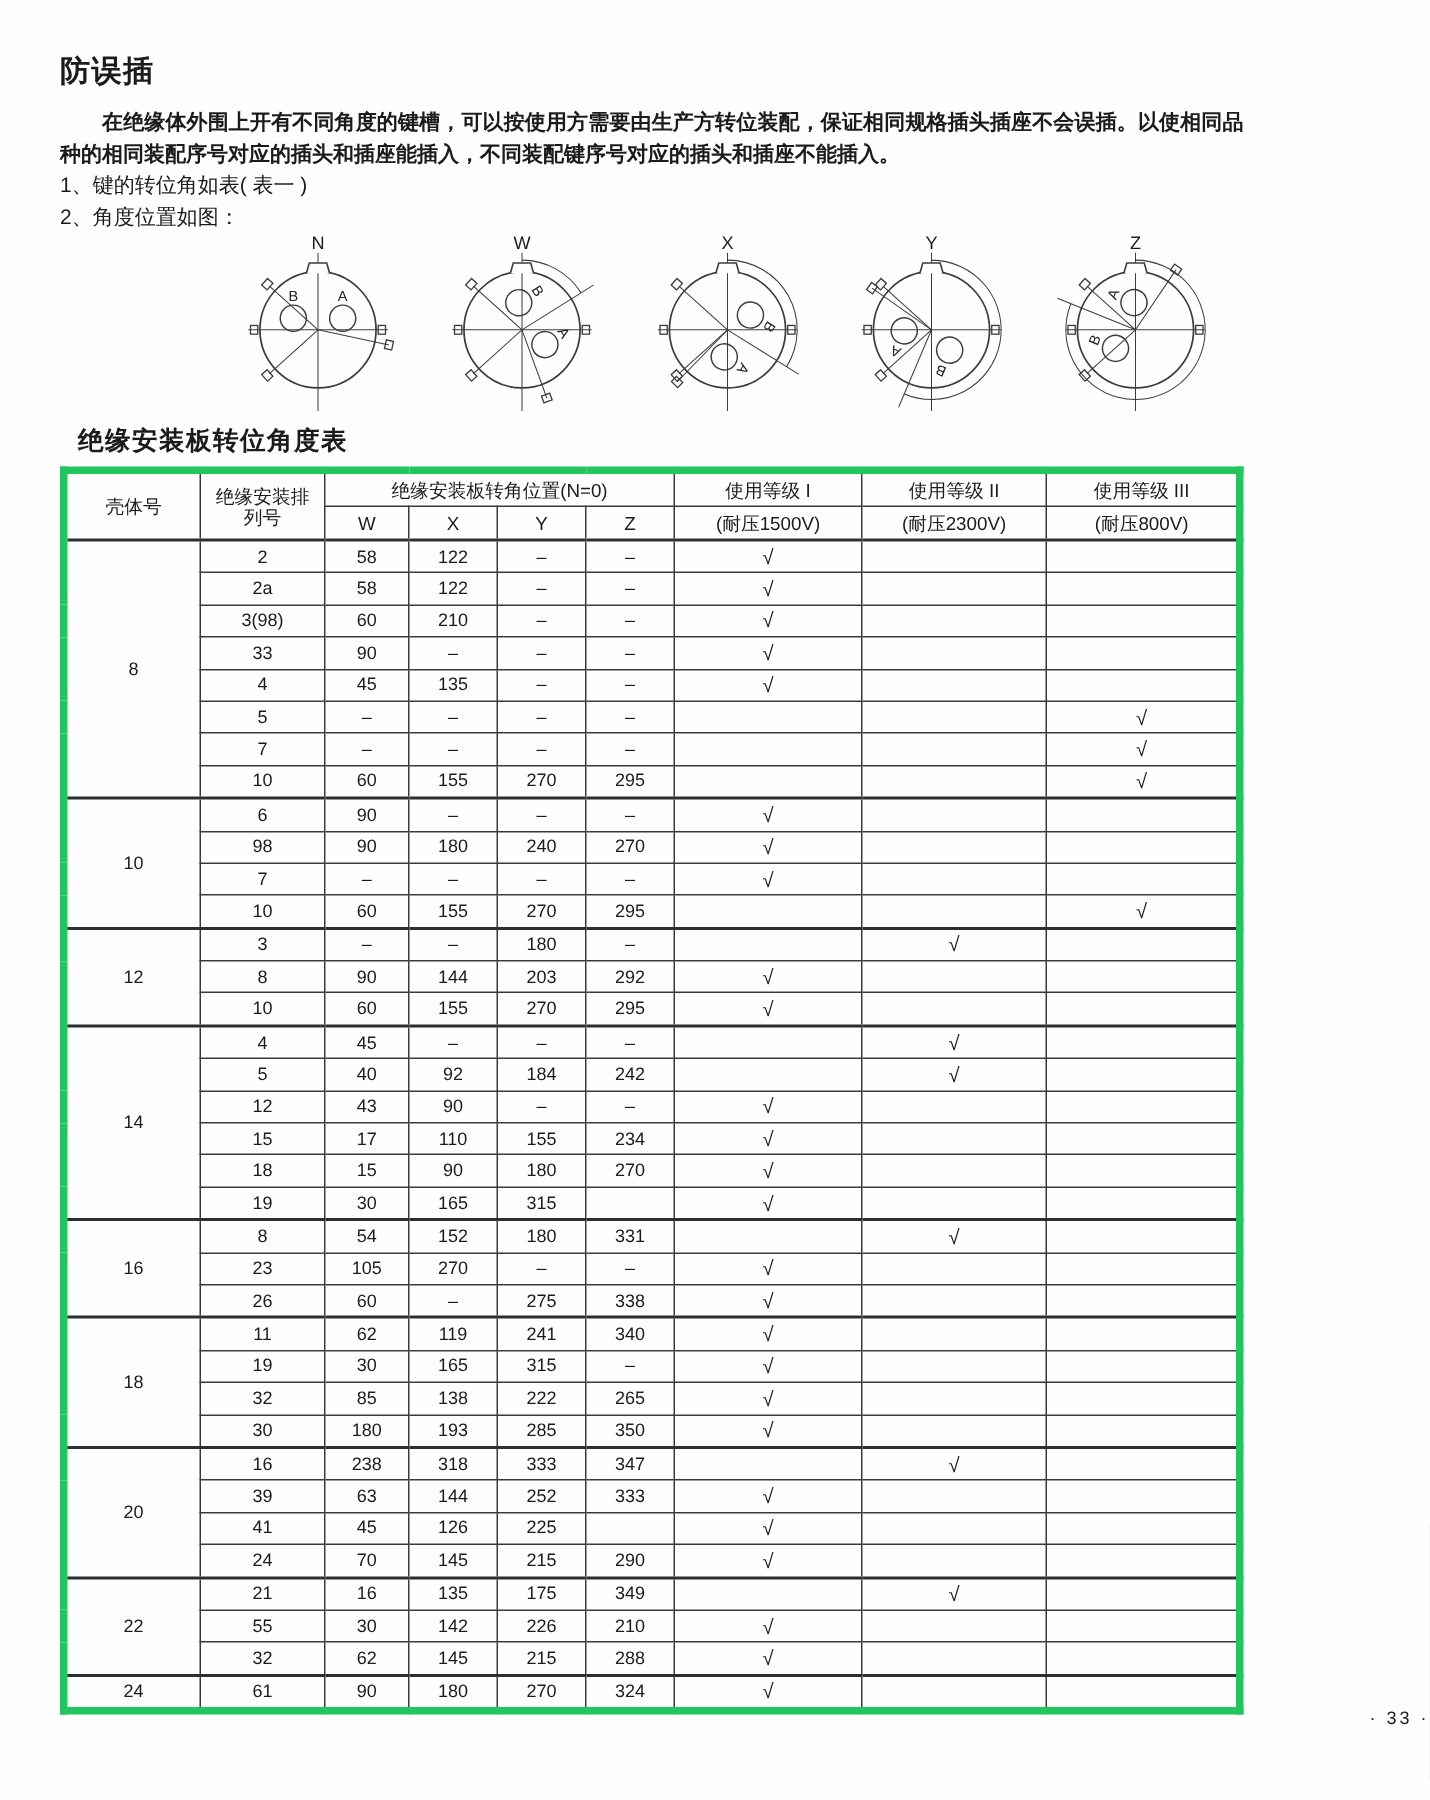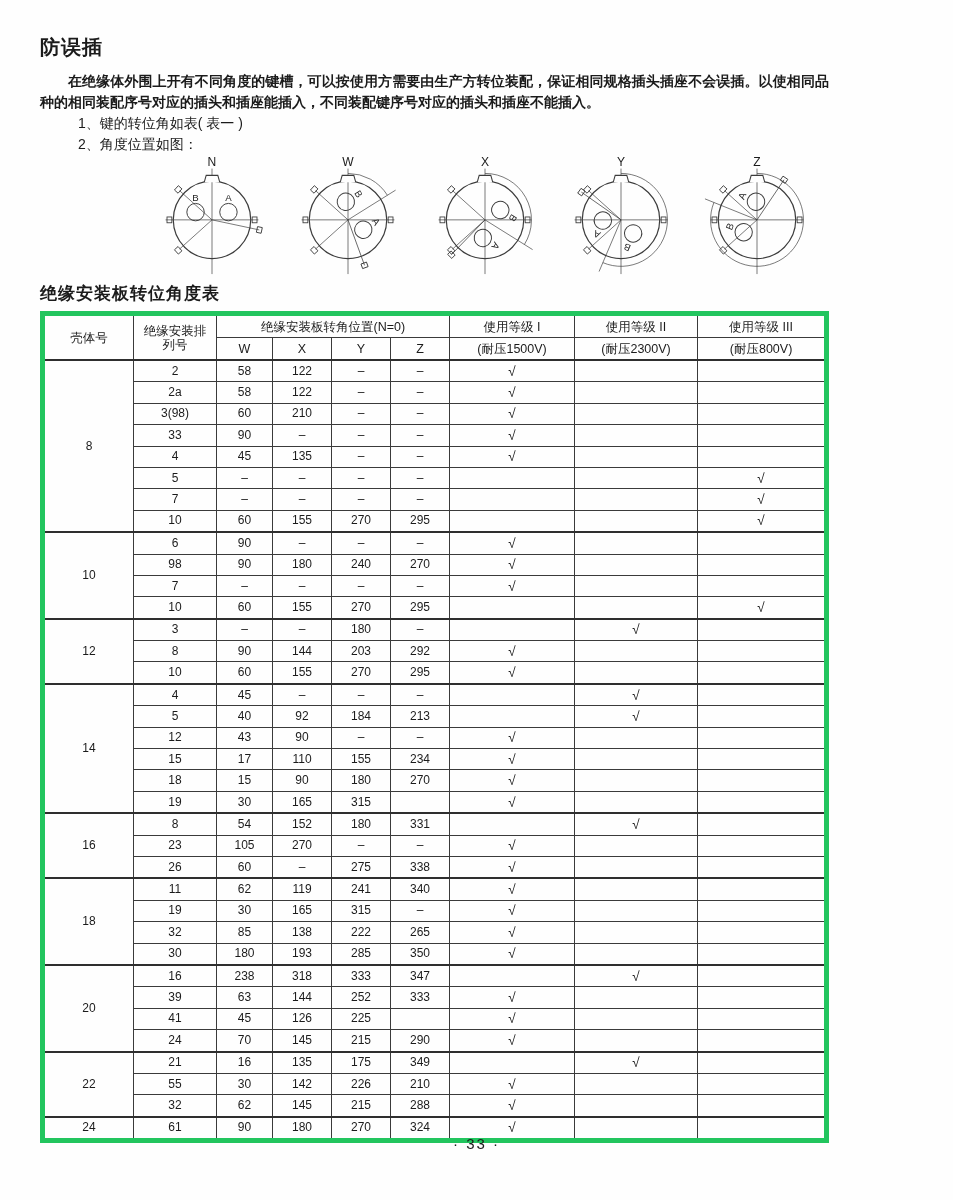--- a/index.html
+++ b/index.html
@@ -4,42 +4,42 @@
 <style>
   html,body{margin:0;padding:0;background:#e9e9e9;}
   .page{
     width:953px;height:1200px;background:#fefefe;position:relative;
     font-family:"Liberation Sans","DejaVu Sans",sans-serif;color:#1b1b1b;
     overflow:hidden;margin:0 auto;
   }
   .content{padding:30px 0 0 40px;width:790px;}
   h1.doc-title{font-size:20px;font-weight:bold;margin:4px 0 10px;letter-spacing:1px;}
   p.intro{font-size:14px;line-height:21px;margin:0;width:789px;text-indent:2em;text-align:justify;font-weight:bold;}
-  .list-line{font-size:14px;line-height:21px;margin-left:38px;}
+  .list-line{font-size:14px;line-height:21px;}
   .diagrams{display:flex;justify-content:space-between;width:655px;margin:1px 0 0 118px;}
   .figure{width:110px;}
   .connector-svg{width:108px;height:120px;display:block;}
-  h2.table-title{font-size:17px;font-weight:bold;margin:6px 0 6px;letter-spacing:1px;}
+  h2.table-title{font-size:17px;font-weight:bold;margin:6px 12px 6px;letter-spacing:1px;}
   table.angle-table{
     width:784px;border-collapse:collapse;table-layout:fixed;
     border:5px solid #22c55e;
   }
   .angle-table th,.angle-table td{
     border:1px solid #3a3a3a;text-align:center;vertical-align:middle;
     padding:0 2px;font-weight:normal;overflow:hidden;white-space:nowrap;
   }
   .angle-table thead th{font-size:12.5px;height:21px;line-height:14px;}
   .angle-table tbody td{font-size:12px;height:20.4px;line-height:13px;}
   .angle-table tbody td.check-cell{font-size:13.5px;}
   .angle-table tbody tr.group-start td{border-top:2px solid #2e2e2e;}
   .angle-table thead tr:first-child th{border-top:2px solid #2e2e2e;}
   .two-line span{display:block;}
   .footer{
-    position:absolute;left:0;right:0;bottom:48px;text-align:center;
-    font-size:15px;color:#1b1b1b;letter-spacing:2px;
+    position:absolute;left:0;right:0;bottom:48px;text-align:right;
+    font-size:12px;color:#1b1b1b;letter-spacing:2px;
   }
 </style>
 </head>
 <body>
 
 <div class="page">
   <div class="content">
 
     <h1 class="doc-title">防误插</h1>
 
@@ -373,21 +373,21 @@
             <td>–</td>
             <td class="check-cell"></td>
             <td class="check-cell">√</td>
             <td class="check-cell"></td>
           </tr>
           <tr>
             <td>5</td>
             <td>40</td>
             <td>92</td>
             <td>184</td>
-            <td>213</td>
+            <td>242</td>
             <td class="check-cell"></td>
             <td class="check-cell">√</td>
             <td class="check-cell"></td>
           </tr>
           <tr>
             <td>12</td>
             <td>43</td>
             <td>90</td>
             <td>–</td>
             <td>–</td>

